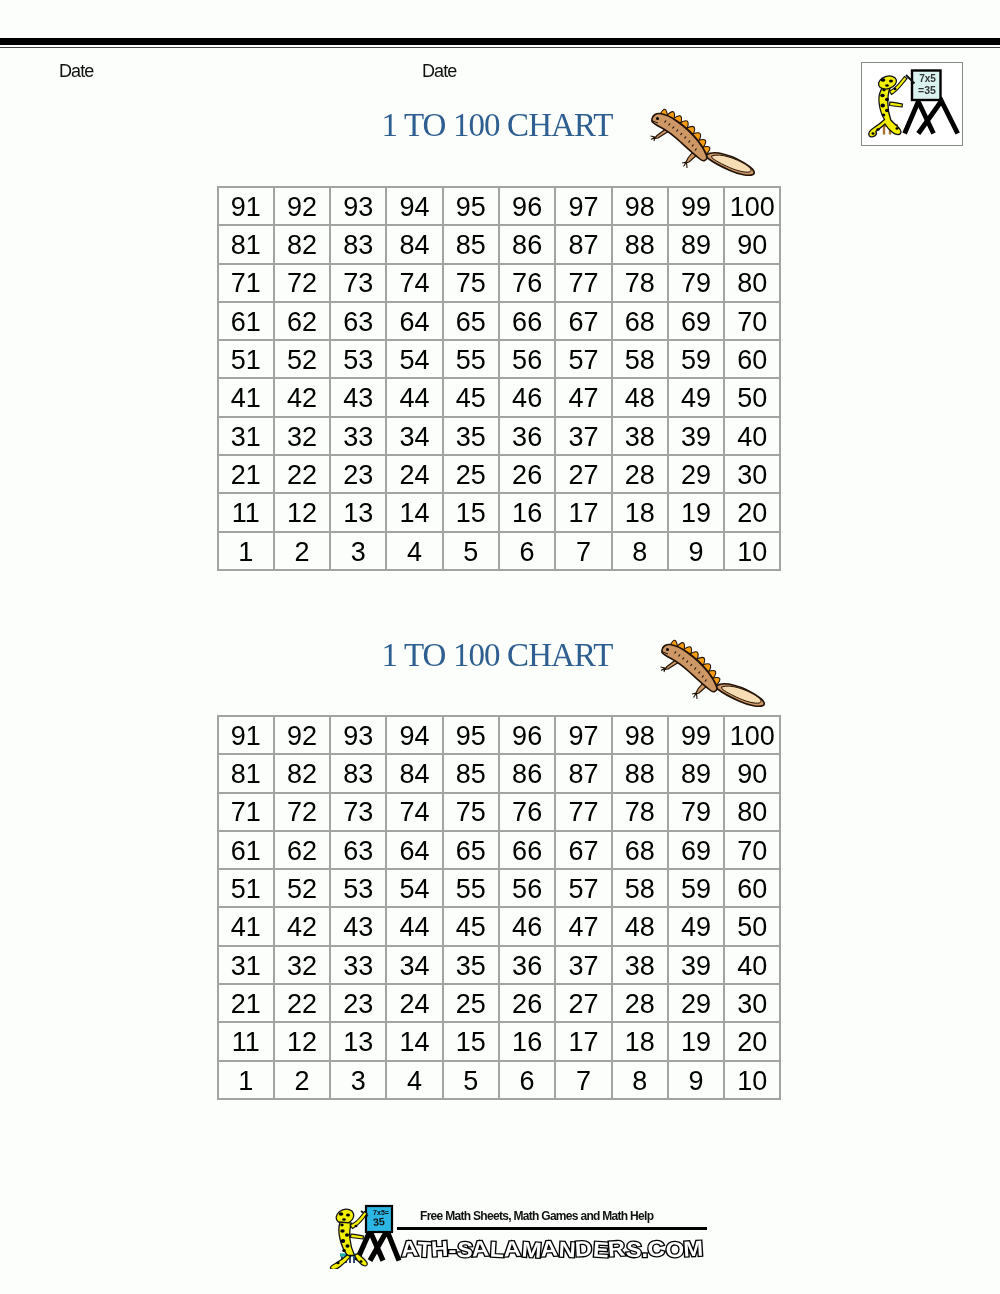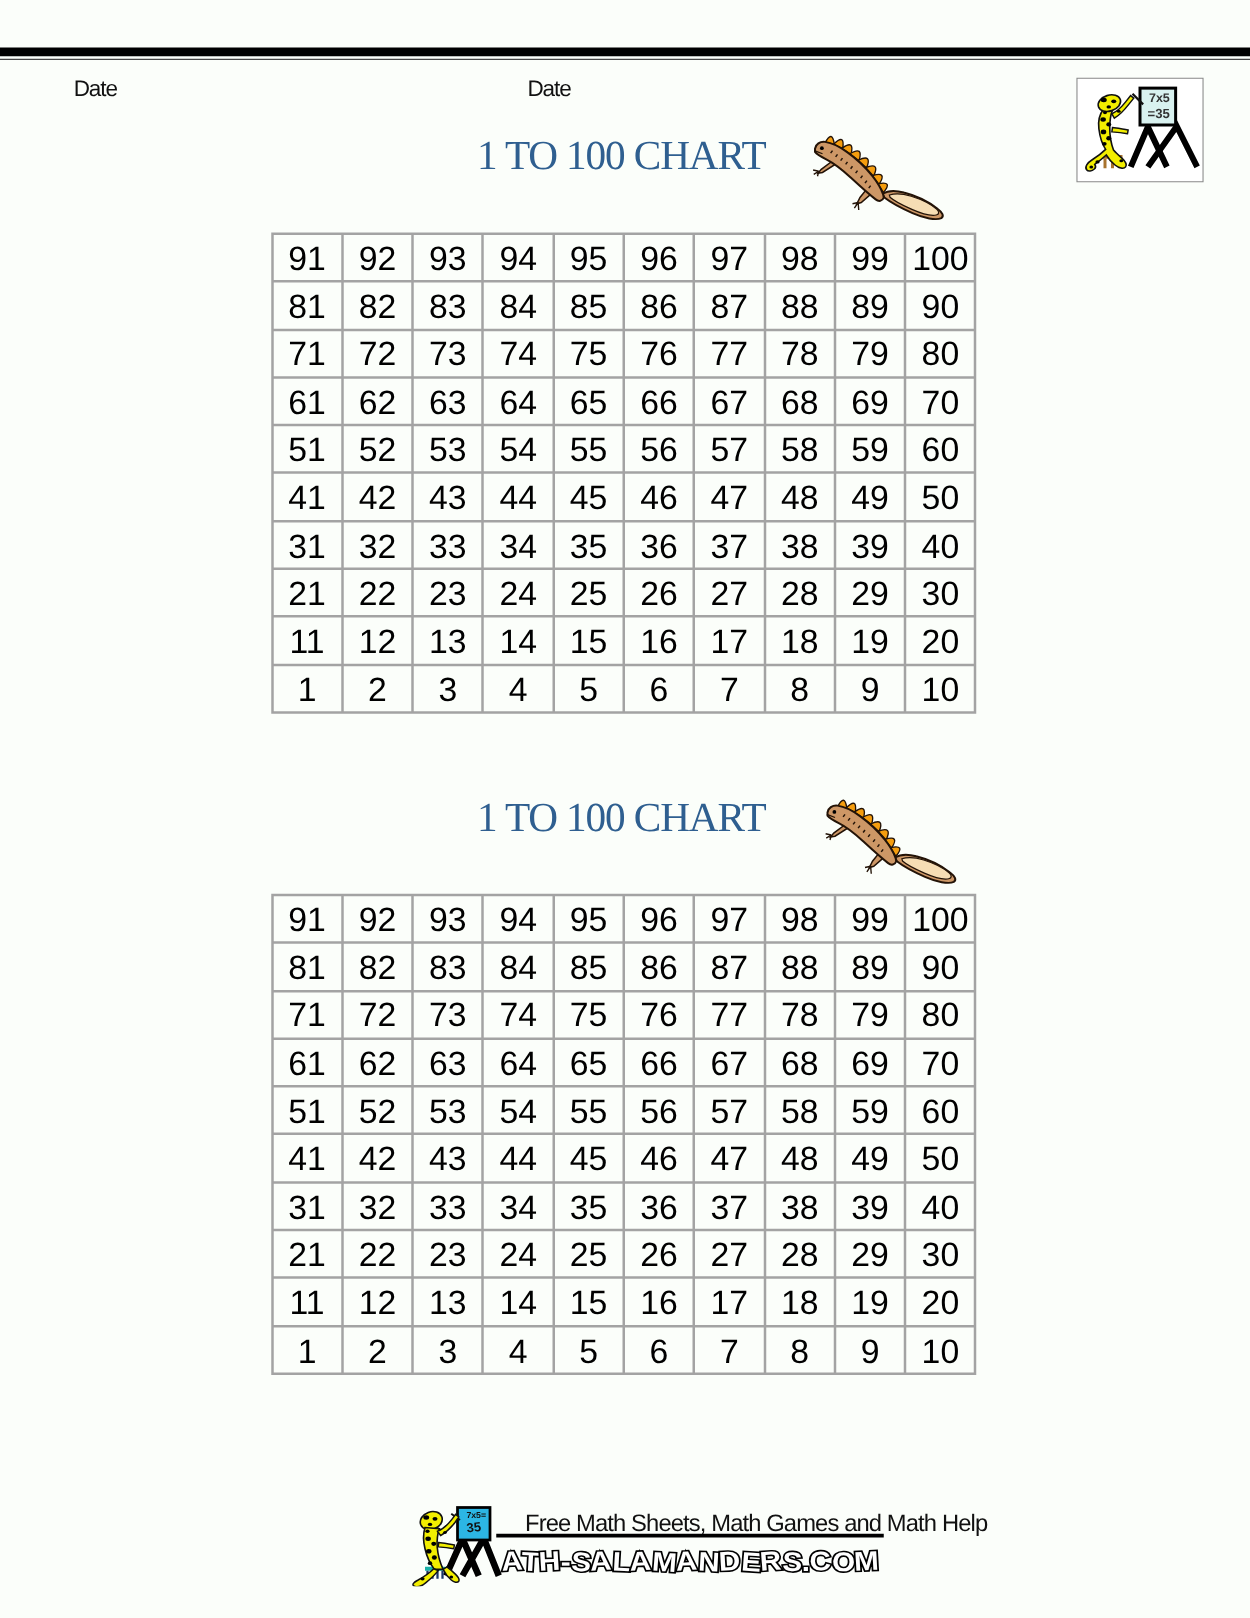--- a/index.html
+++ b/index.html
@@ -321,21 +321,21 @@
     <div>3</div>
     <div>4</div>
     <div>5</div>
     <div>6</div>
     <div>7</div>
     <div>8</div>
     <div>9</div>
     <div>10</div>
 </div>
 
-<div class="abs" style="left:420px;top:1209px;font-size:19px;font-weight:normal;color:#111;letter-spacing:-0.7px">Free Math Sheets, Math Games and Math Help</div>
+<div class="abs" style="left:420px;top:1209px;font-size:12px;font-weight:bold;color:#111;letter-spacing:-0.7px">Free Math Sheets, Math Games and Math Help</div>
 
 <div class="abs" style="left:397px;top:1227px;width:310px;height:2.6px;background:#000"></div>
 
 <svg class="abs" style="left:354px;top:1228px" width="356" height="40" viewBox="0 0 356 40">
 
   <g>
   <path d="M2.8,32.6 16,3 29,32.6" fill="none" stroke="#000" stroke-width="5.2"></path>
   <path d="M16,32.6 33,2.6 45,32.6" fill="none" stroke="#000" stroke-width="5.2"></path>
   </g>
 

